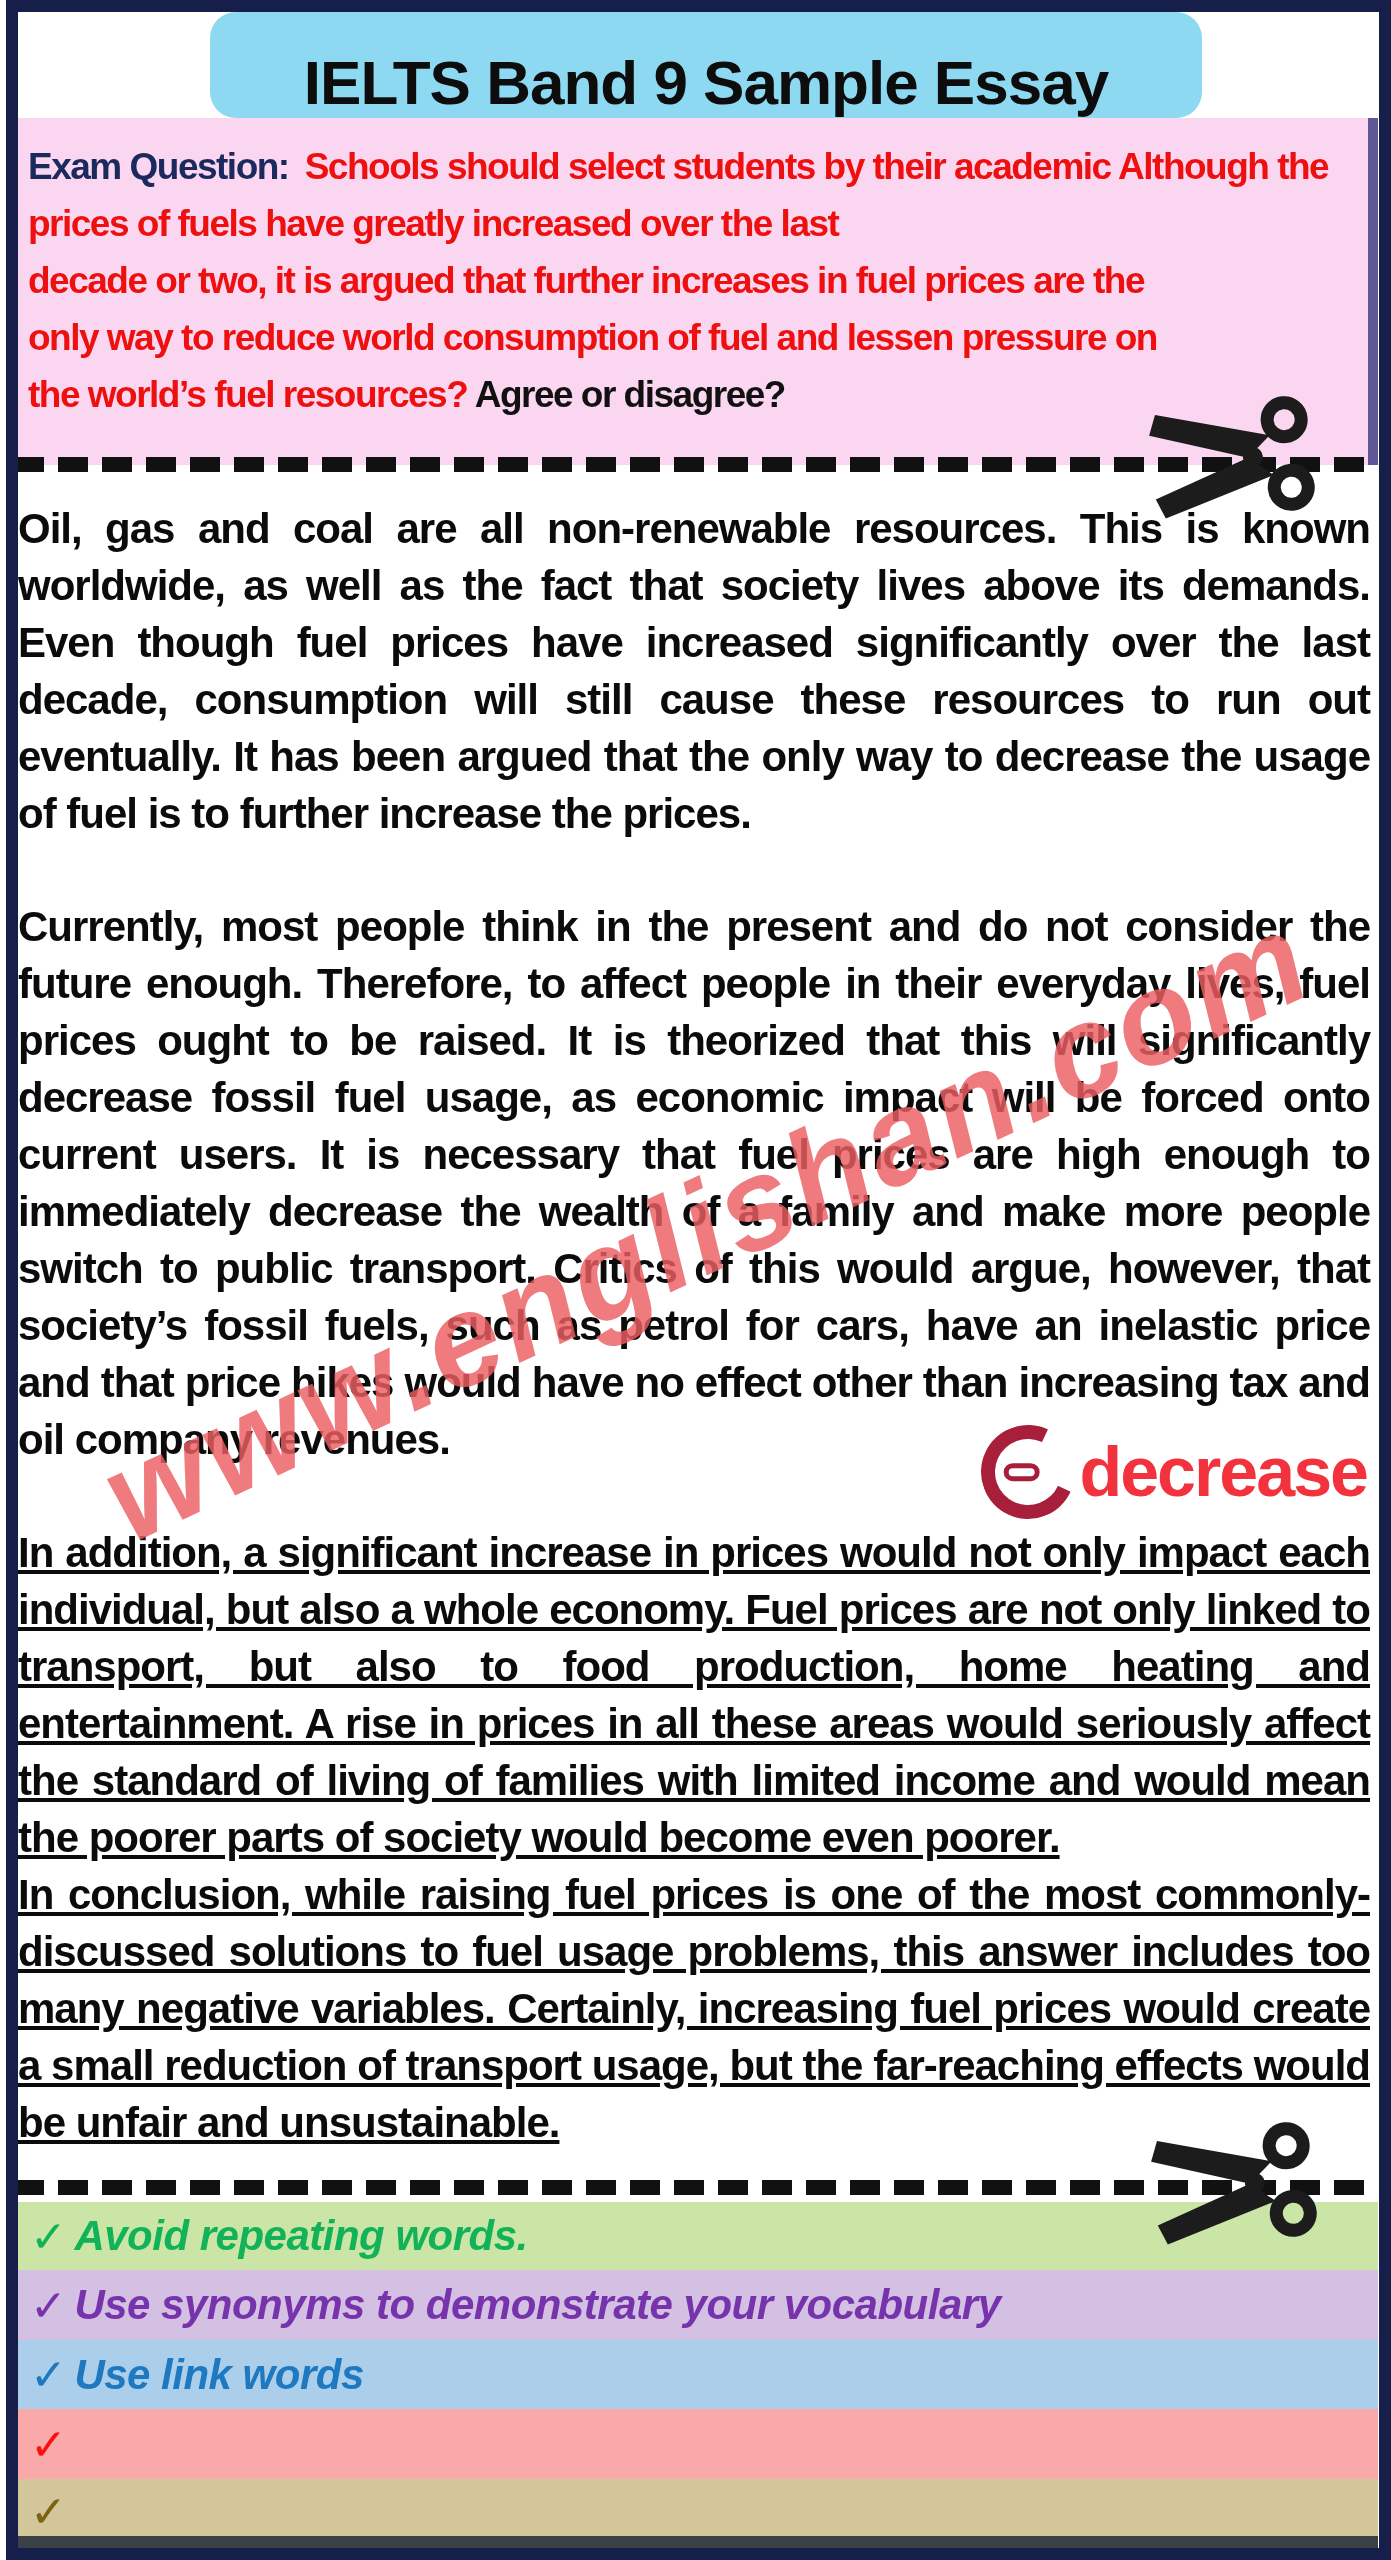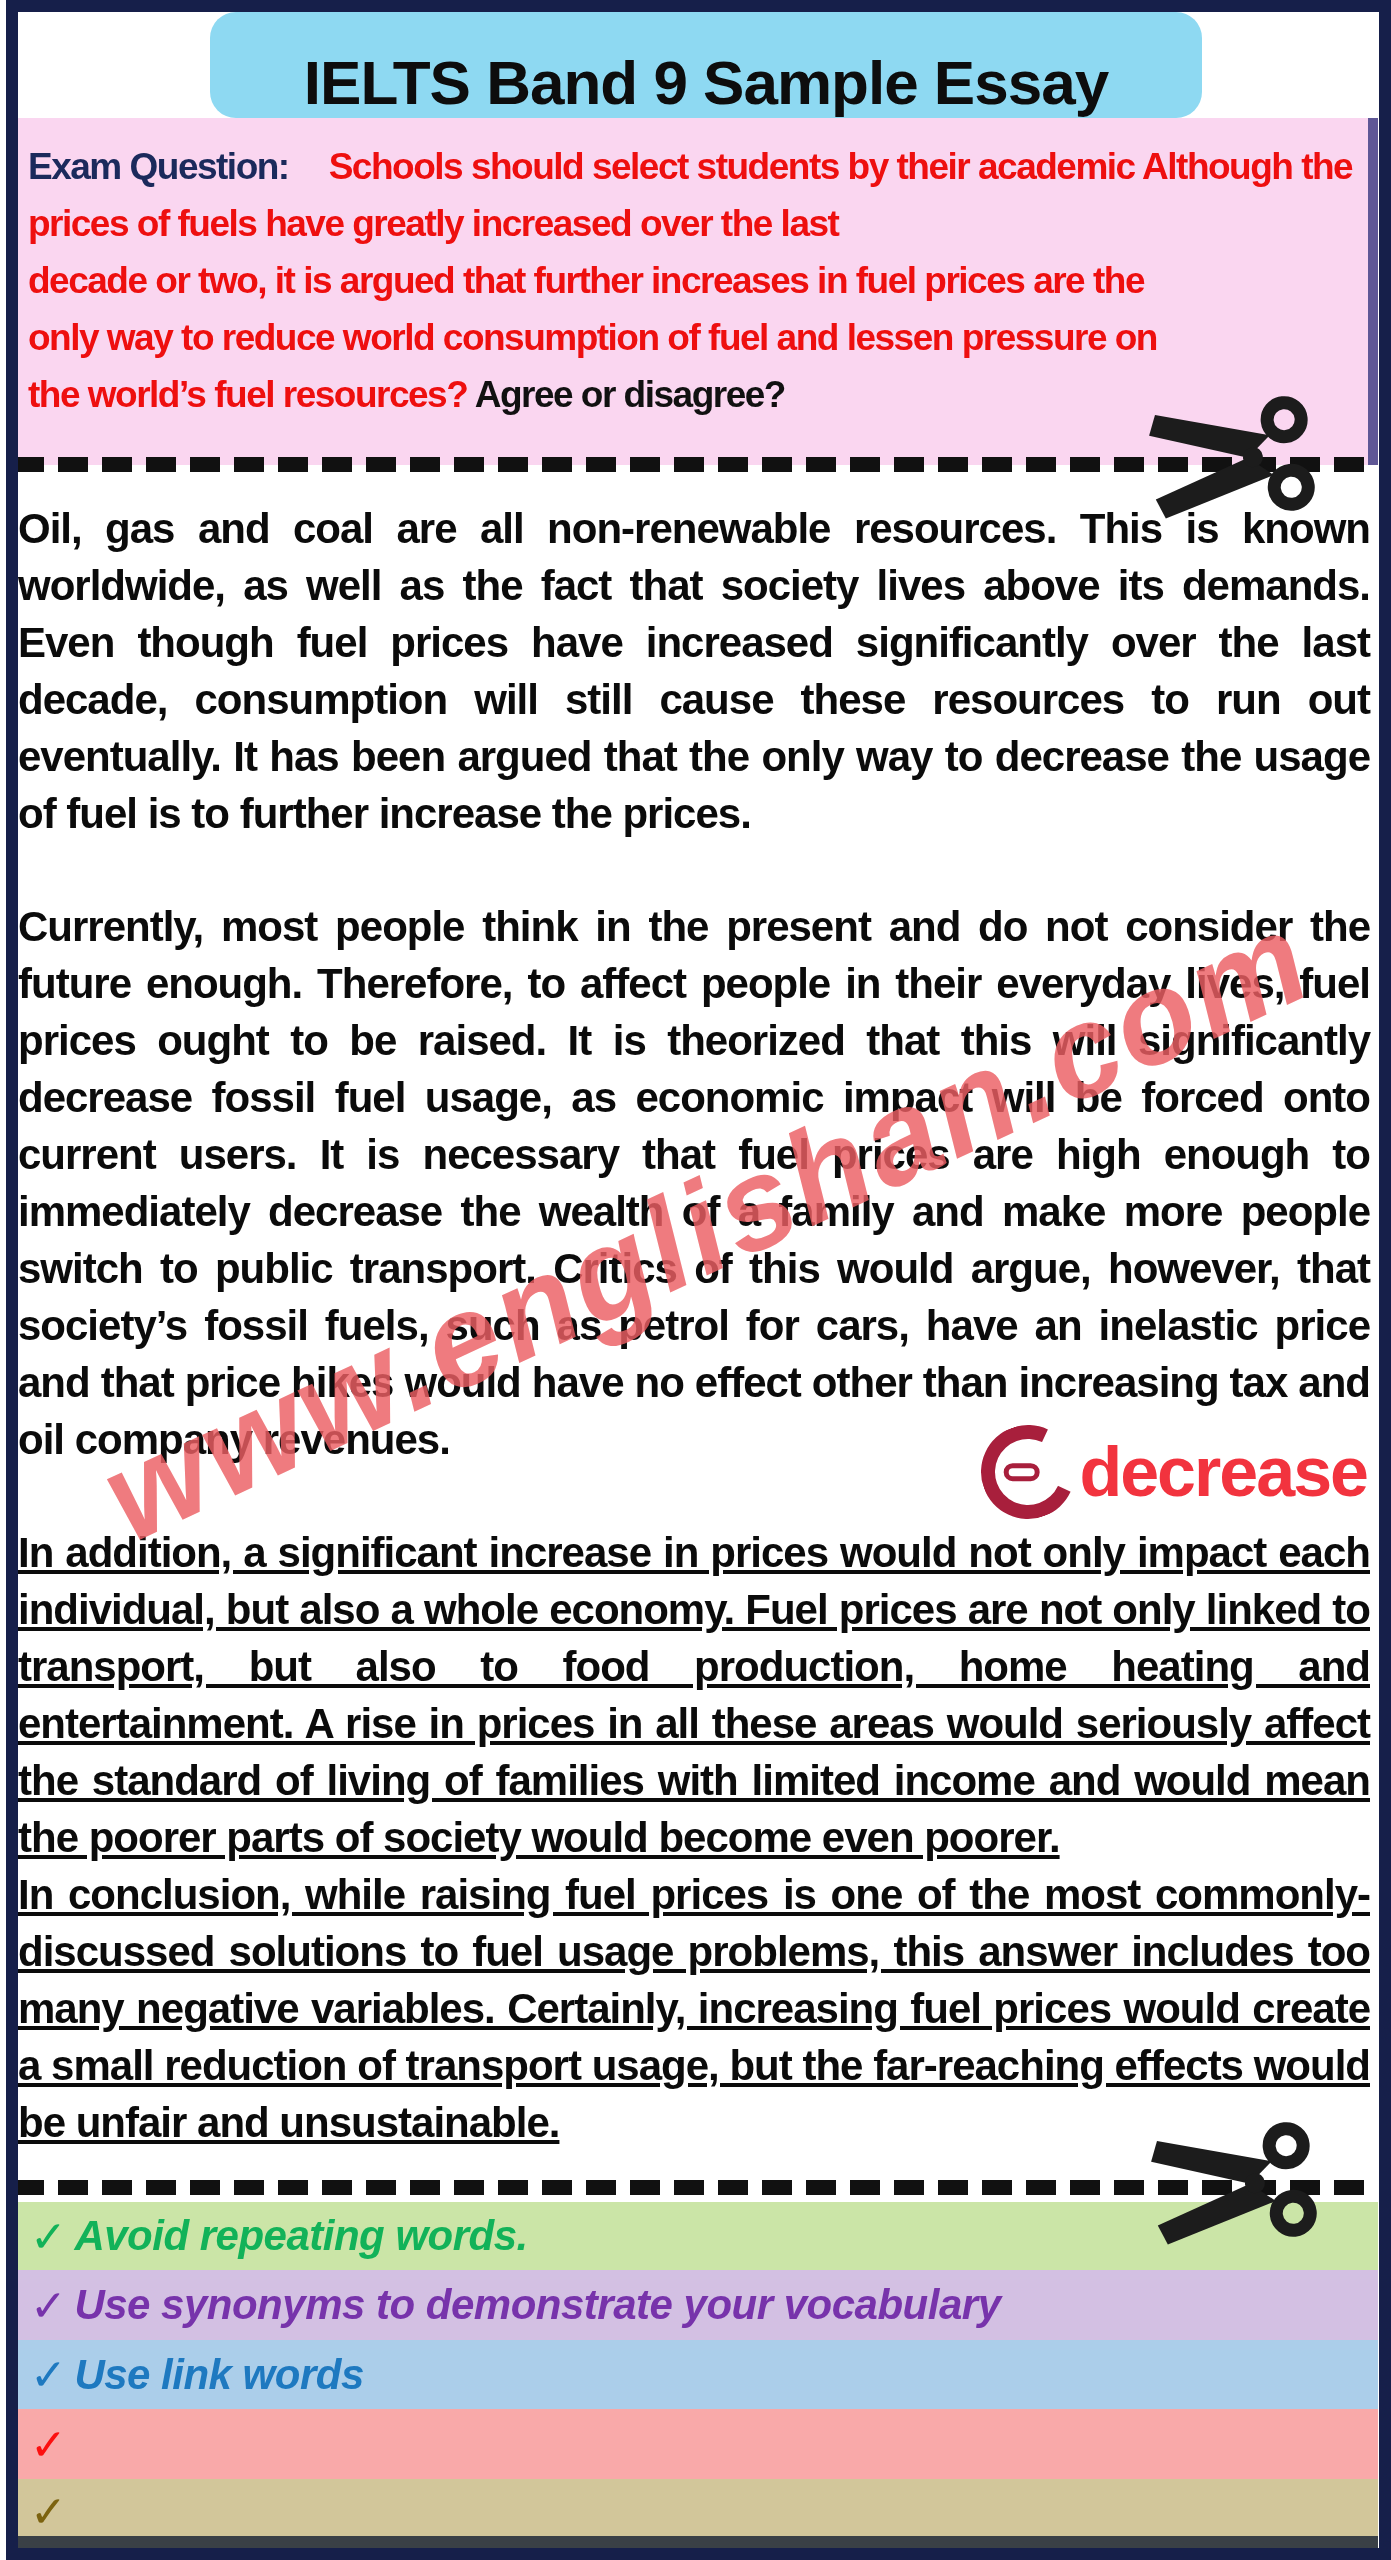--- a/index.html
+++ b/index.html
@@ -10,21 +10,21 @@
          z-index:10;pointer-events:none;}
   
   .title-box{position:absolute;left:210px;top:12px;width:992px;height:106px;background:#8ed9f2;
              border-radius:26px;display:flex;align-items:flex-end;justify-content:center;z-index:2;}
   .title-box h1{margin:0;font-size:62px;font-weight:bold;color:#0d0d0d;letter-spacing:-1px;}
   
   .exam-box{position:absolute;left:18px;top:118px;width:1360px;height:347px;background:#fad6f0;
             border-right:10px solid #5f5796;box-sizing:border-box;z-index:1;
             padding:20px 10px 0 10px;font-size:37px;font-weight:bold;line-height:57px;letter-spacing:-1.5px;}
   .exam-label{color:#1b2a5c;margin-right:16px;}
-  .exam-red{color:#ee0f0f;white-space:pre-line;margin-left:24px;}
+  .exam-red{color:#ee0f0f;white-space:pre-line;}
   .exam-black{color:#111111;}
   
   .dash-line{position:absolute;left:14px;right:13px;height:15px;z-index:3;
              background:repeating-linear-gradient(90deg,#111 0 30px,transparent 30px 44px);}
   .dash-1{top:457px;}
   .dash-2{top:2180px;}
   .scissors{position:absolute;width:170px;height:122px;z-index:12;transform:rotate(-6deg);}
   .scissors-1{left:1150px;top:398px;}
   .scissors-2{left:1152px;top:2124px;}
   

